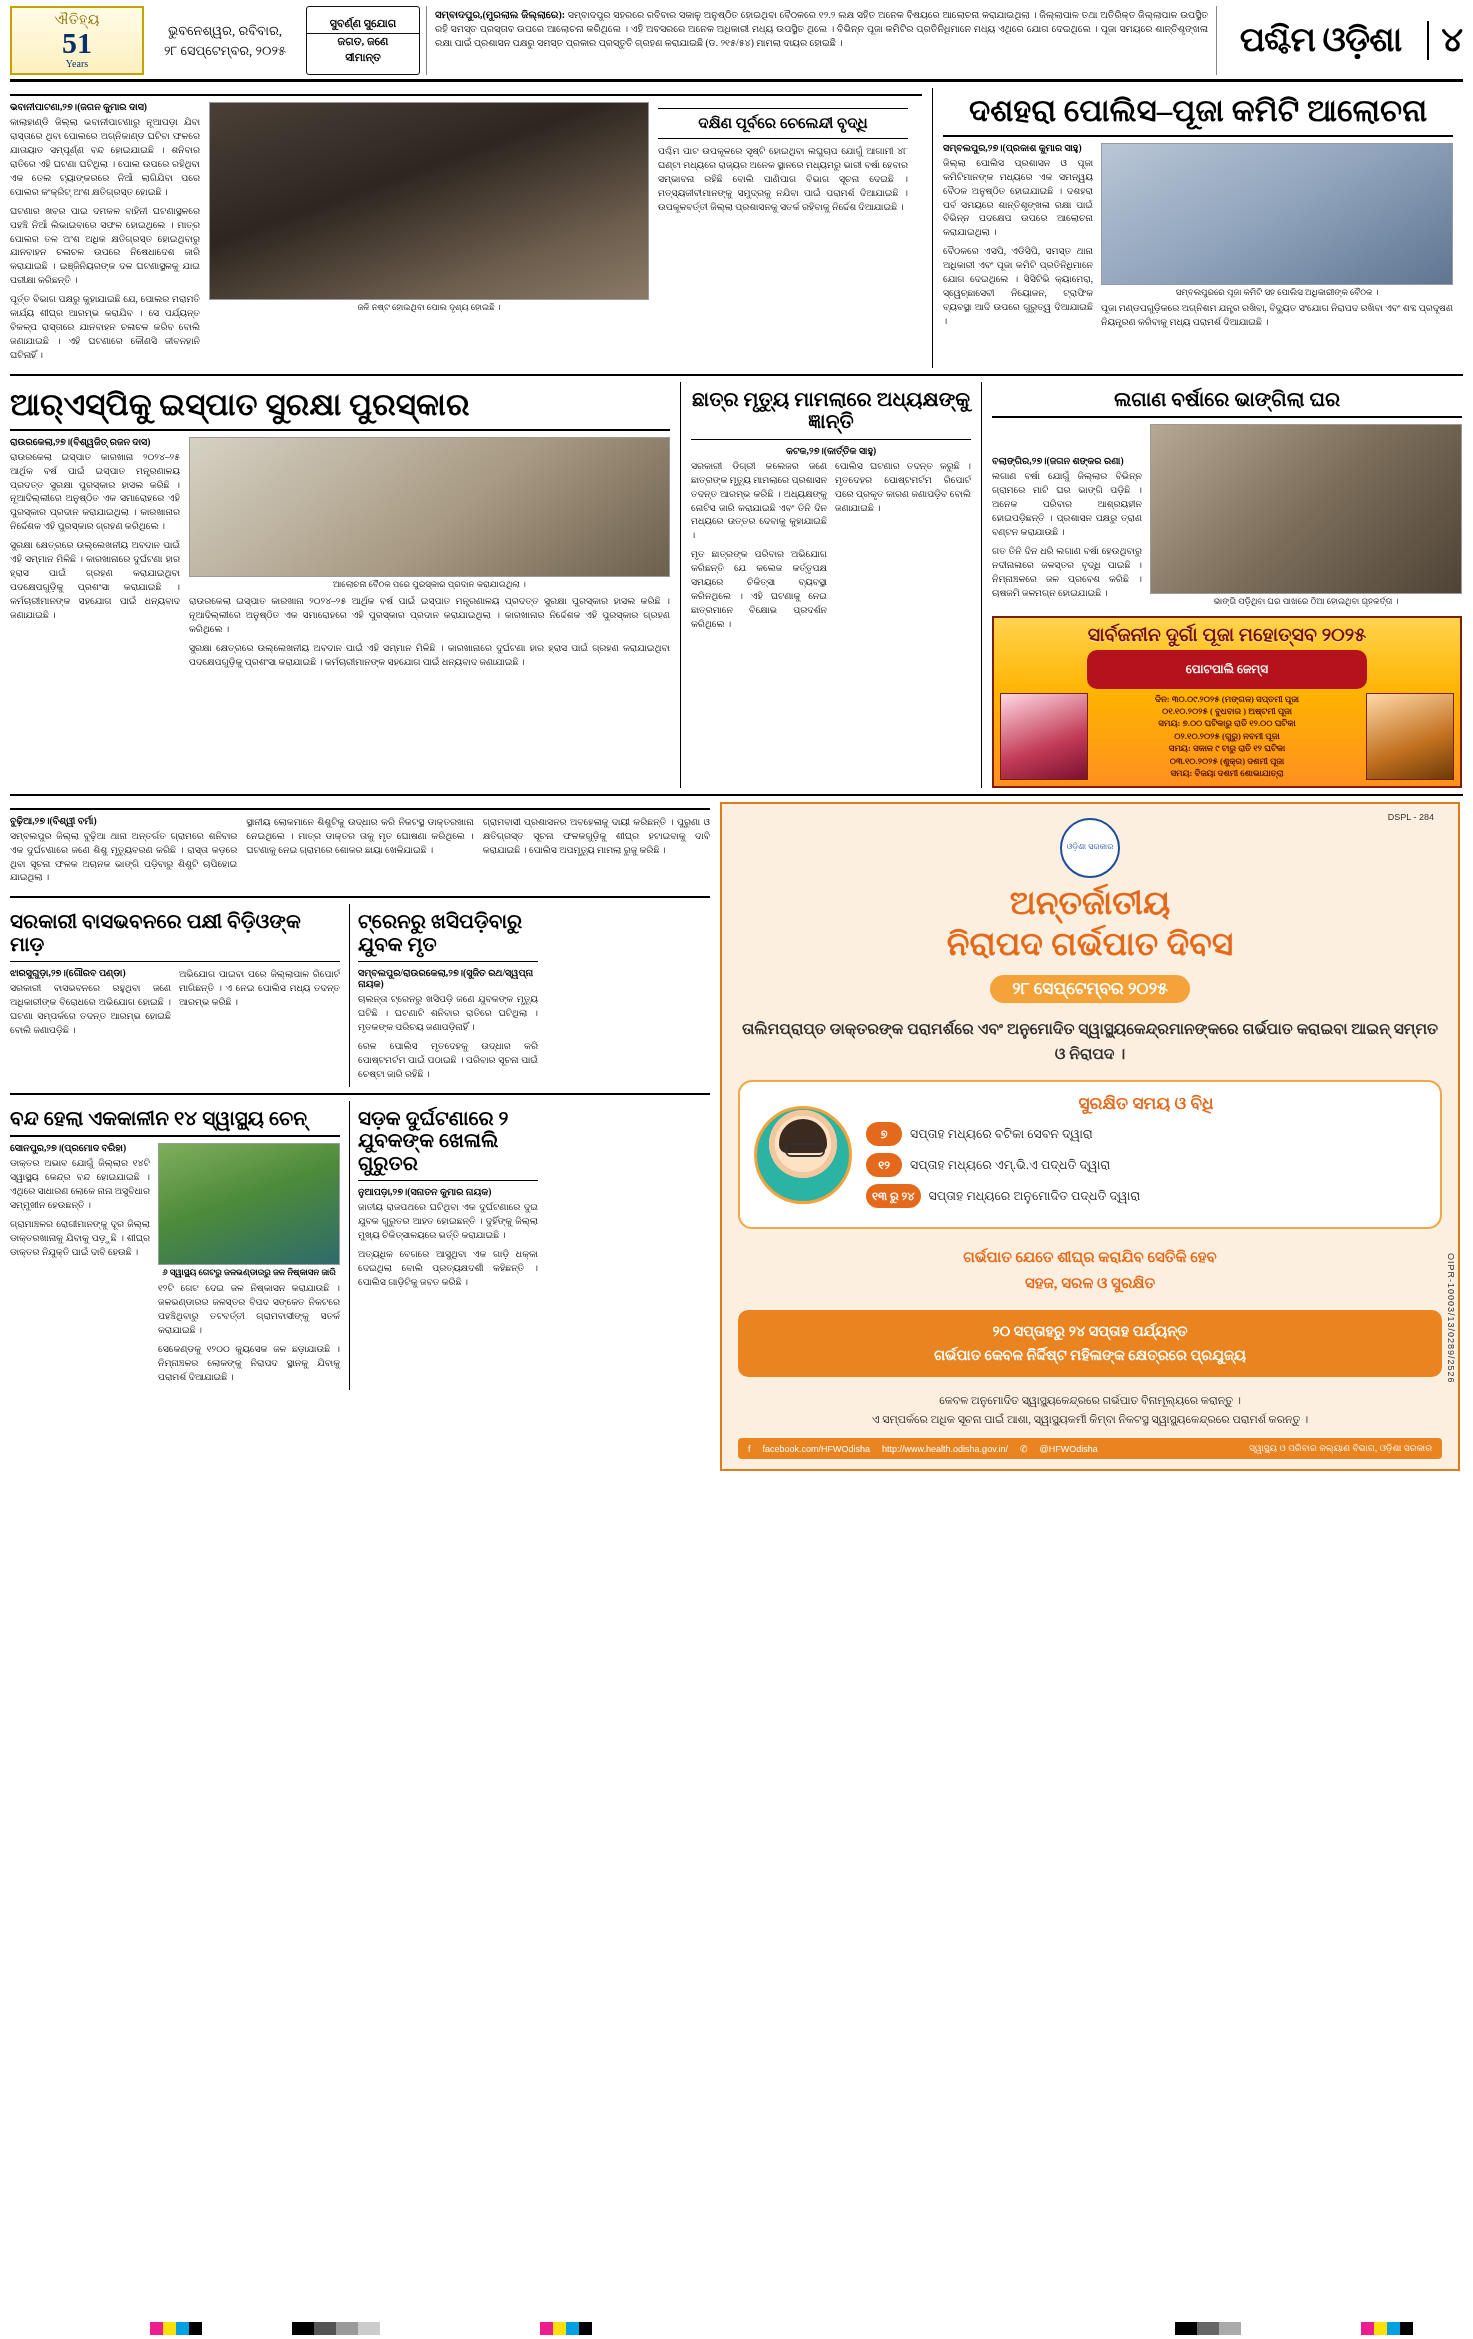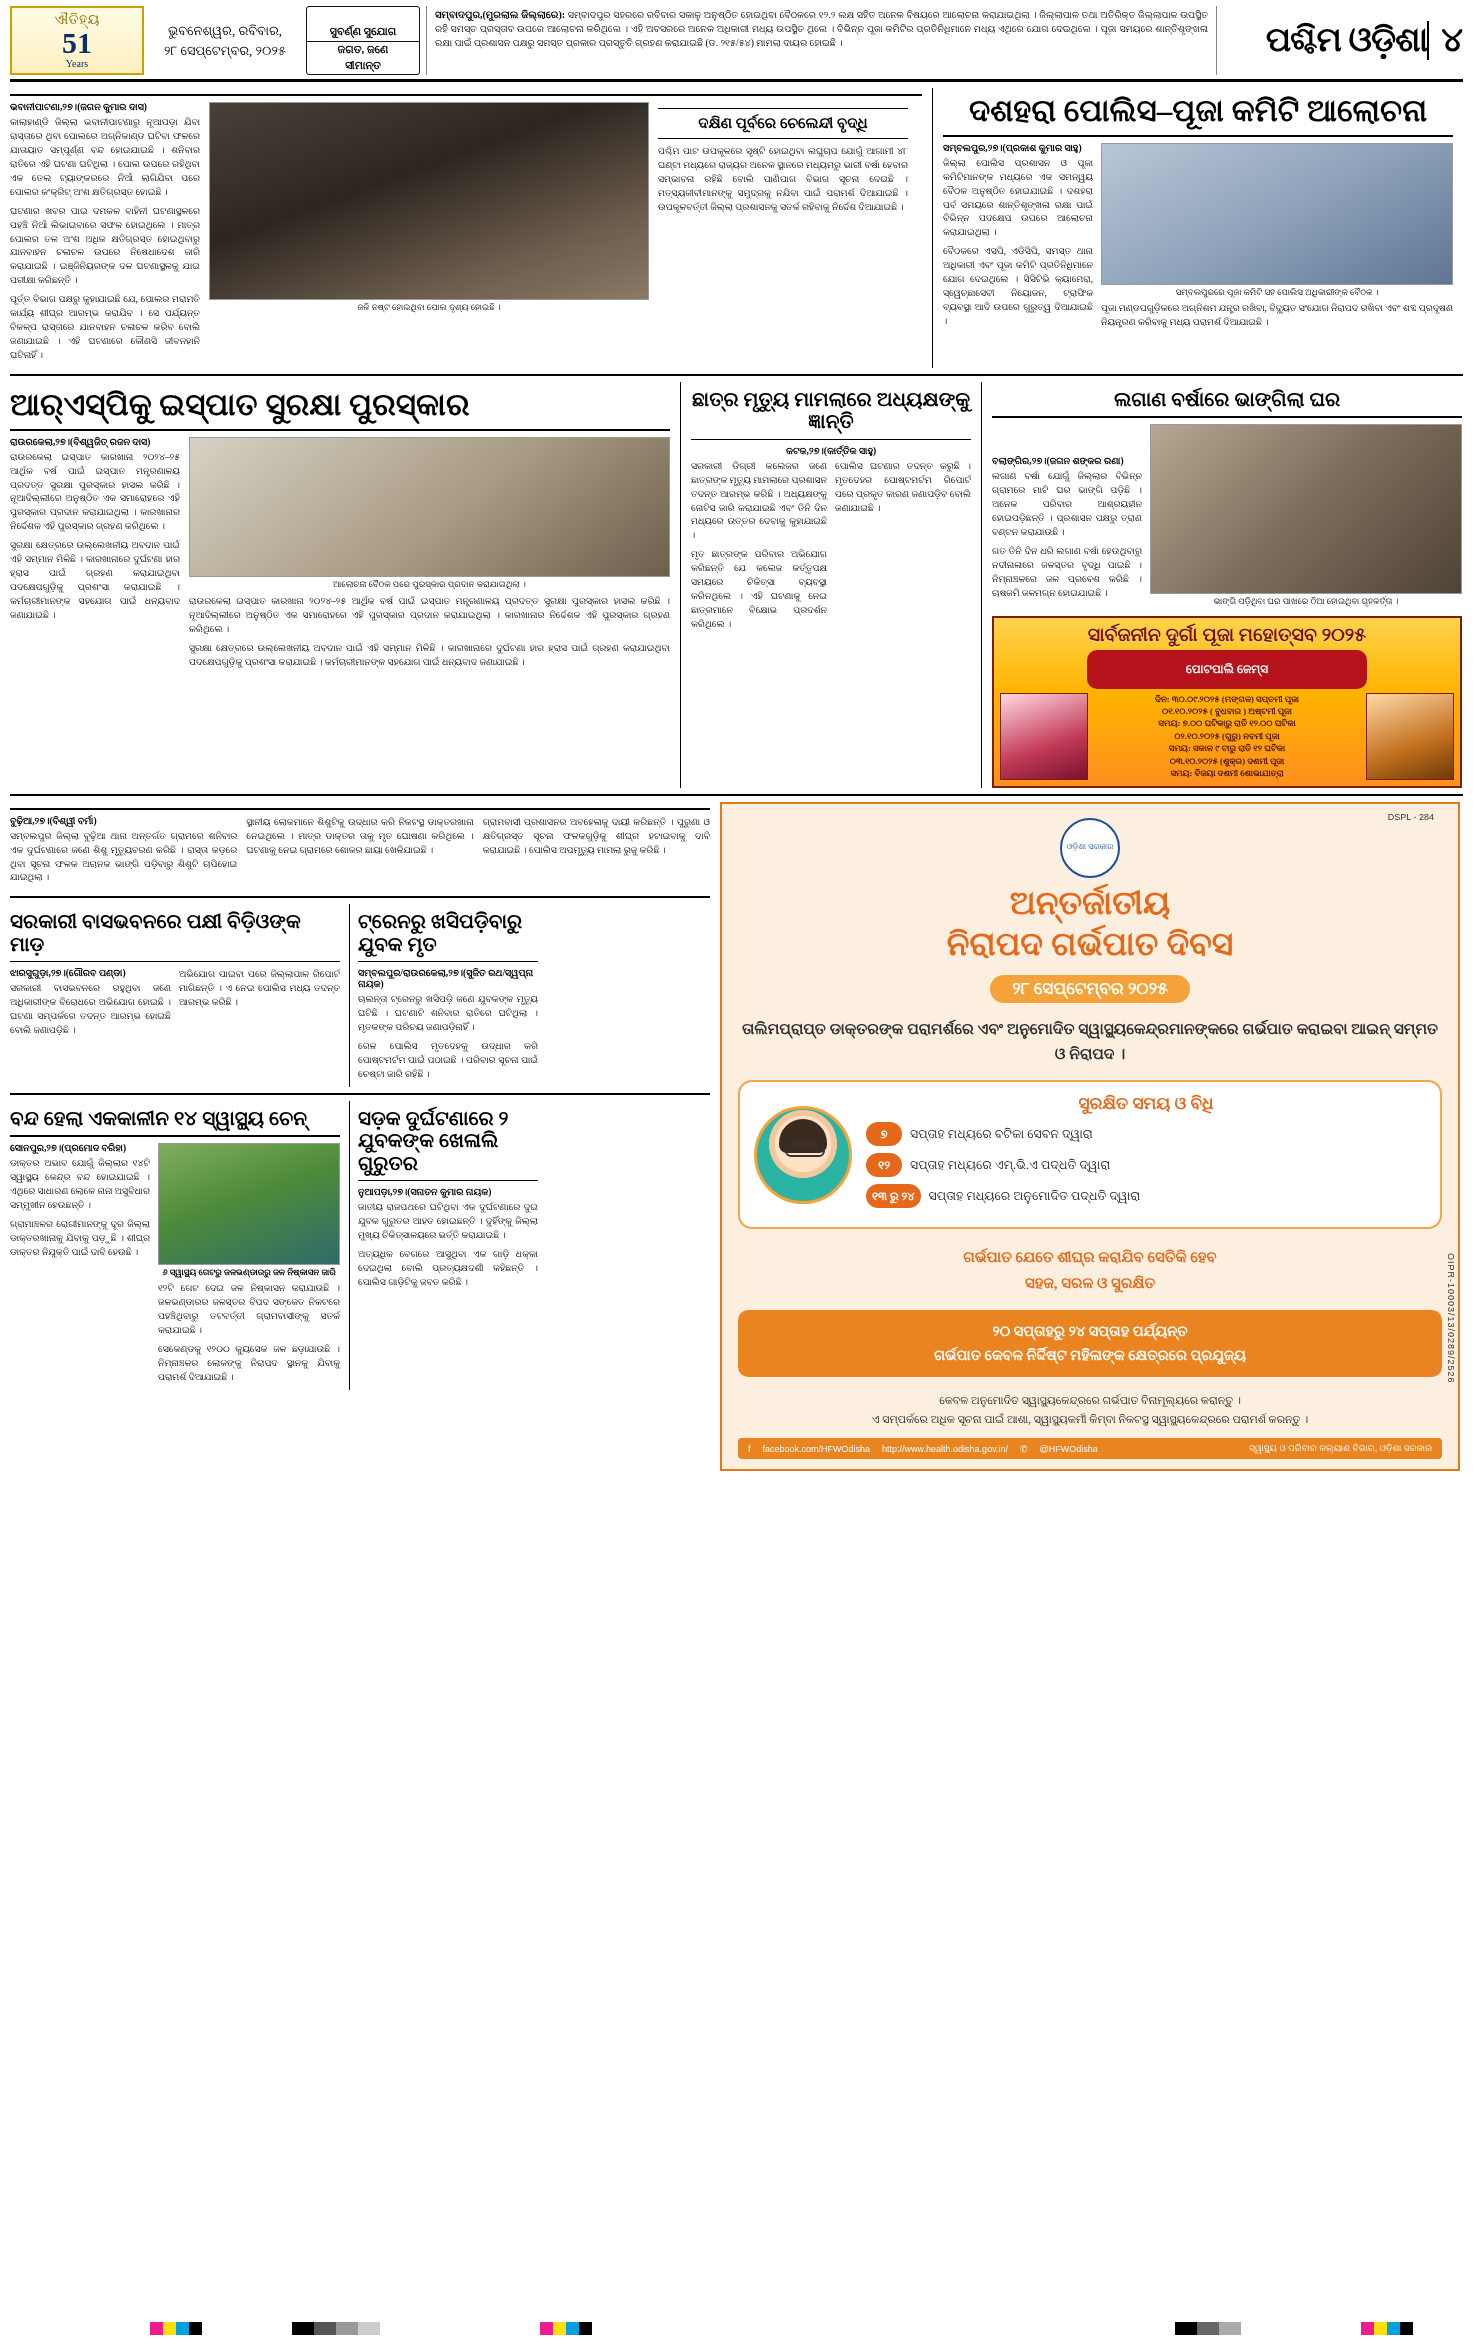--- a/index.html
+++ b/index.html
@@ -33,31 +33,31 @@
   }
   .badge .ribbon{font-size:14px;color:#8a6d00;letter-spacing:.5px;}
   .badge .num{font-size:30px;font-weight:bold;color:#0b2f6b;line-height:1;}
   .badge .yrs{font-size:10px;color:#0b2f6b;}
   .place{
     width:150px;display:flex;flex-direction:column;justify-content:center;align-items:center;
     font-size:13px;line-height:1.5;text-align:center;
   }
   .edition{
     width:112px;border:1px solid #111;border-radius:3px;
-    display:flex;flex-direction:column;align-items:center;justify-content:flex-end;
+    display:flex;flex-direction:column;align-items:center;justify-content:center;
     font-size:11px;line-height:1.45;font-weight:bold;background:#fff;
   }
   .edition .etop{font-size:11px;border-bottom:1px solid #111;width:100%;text-align:center;padding:1px 0;}
   .brief{
     flex:1;border-left:1px solid #888;border-right:1px solid #888;
     padding:2px 8px;font-size:9.5px;line-height:1.45;text-align:justify;
   }
   .brief b{font-size:10px;}
   .logo{
-    width:240px;display:flex;align-items:center;justify-content:flex-end;gap:0;
+    width:240px;display:flex;align-items:center;justify-content:flex-end;gap:26px;
   }
   .logo .wordmark{
     font-size:34px;font-weight:bold;letter-spacing:-1px;
   }
   .logo .pageno{
     font-size:34px;font-weight:bold;border-left:2px solid #000;padding-left:12px;
   }
 
   
   .hl{

